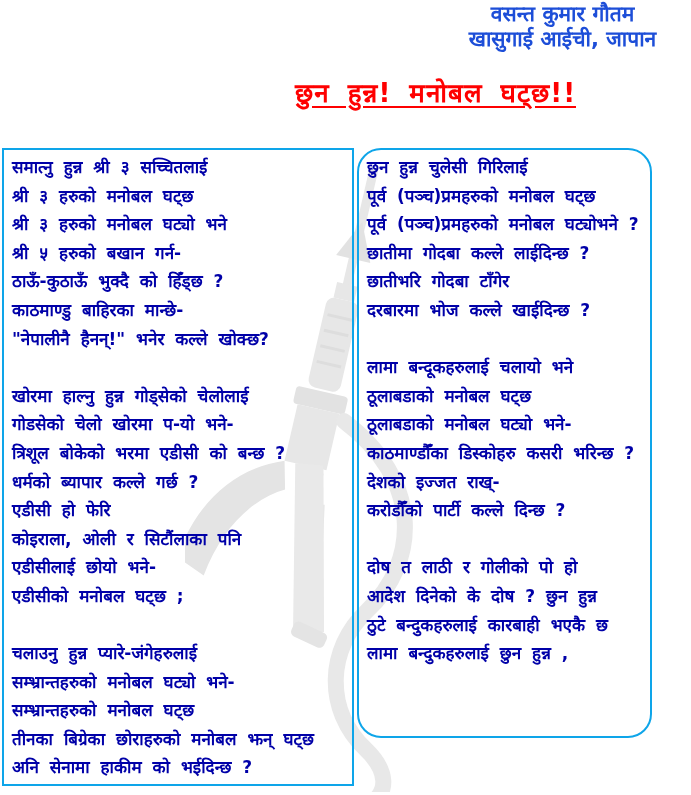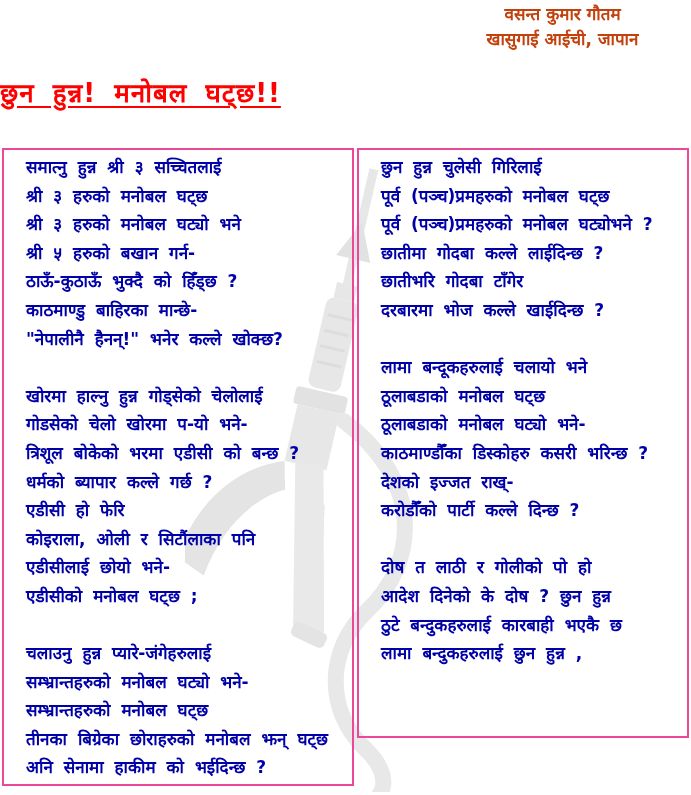--- a/index.html
+++ b/index.html
@@ -19,52 +19,52 @@
     width:330px;
     height:632px;
     z-index:0;
   }
   .author{
     position:absolute;
     left:460px;
     top:2px;
     width:205px;
     text-align:center;
-    color:#c2410c;
+    color:#1d4ed8;
     font-weight:bold;
-    font-size:17px;
+    font-size:21px;
     line-height:25px;
     z-index:2;
   }
   .title{
     position:absolute;
     left:0;
     top:74px;
     width:576px;
-    text-align:left;
+    text-align:right;
     color:#fe0000;
     font-weight:bold;
     font-size:26px;
     text-decoration:underline;
     text-underline-offset:4px;
     letter-spacing:1px;
     word-spacing:8px;
     z-index:2;
   }
   .cell{
     position:absolute;
     box-sizing:border-box;
-    border:2px solid #ec4899;
-    padding:3px 0 0 22px;
+    border:2px solid #0ea5e9;
+    padding:3px 0 0 8px;
     overflow:hidden;
     background:transparent;
     z-index:1;
   }
   .cell-left{ left:2px;   top:148px; width:352px; height:638px; }
-  .cell-right{ left:357px; top:148px; width:332px; height:590px; }
+  .cell-right{ left:357px; top:148px; width:295px; height:590px;border-radius:24px; }
   .poem-line{
     height:28.6px;
     line-height:28.6px;
     font-size:17px;
     font-weight:bold;
     color:#0000a8;
     white-space:nowrap;
     word-spacing:5px;
   }
 </style>

